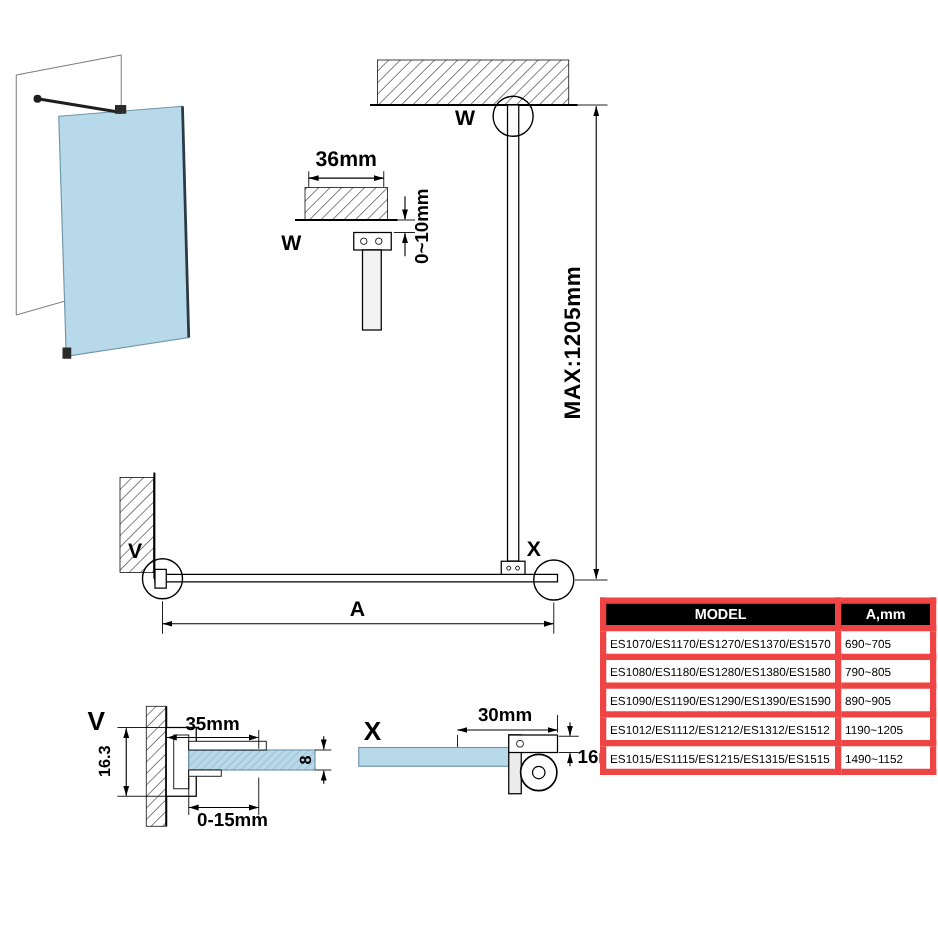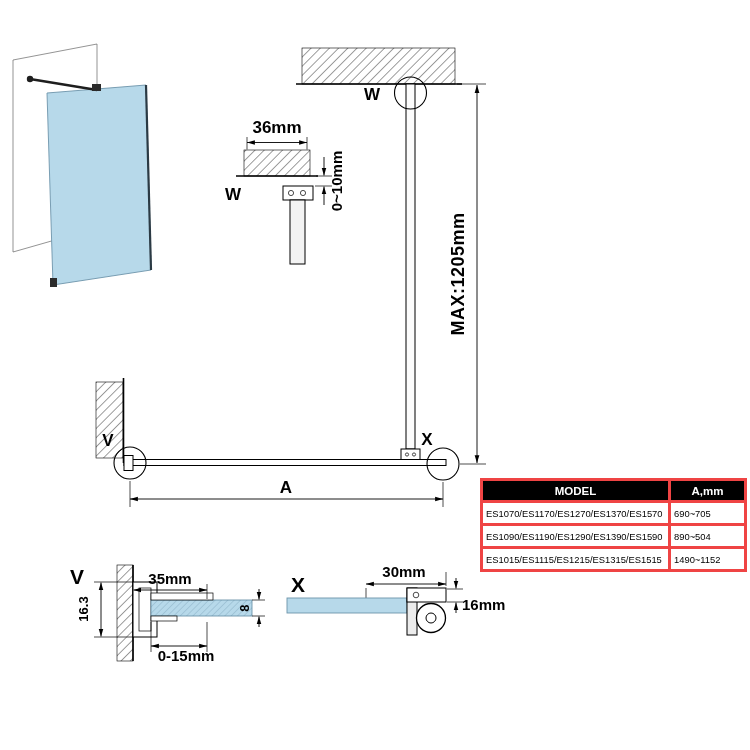--- a/index.html
+++ b/index.html
@@ -21,21 +21,21 @@
   .shape      { fill:#fff; stroke:#000; stroke-width:1; }
   .shape-thin { fill:#fff; stroke:#000; stroke-width:0.7; }
   .shape-dark { fill:#2b2b2b; stroke:none; }
   .glass  { fill:var(--glass,#b7d9ea); stroke:var(--glass-edge,#6d94aa); stroke-width:0.9; }
   .hatchbox { fill:url(#hatch); stroke:#000; stroke-width:0.6; }
   .circ   { fill:none; stroke:#000; stroke-width:1.1; }
 
   
   #model-table { position:absolute; left:480px; top:478px; border-collapse:collapse;
                  table-layout:fixed; background:#fff; }
-  #model-table th, #model-table td { border:3px solid #ef4444; box-sizing:border-box; }
+  #model-table th, #model-table td { border:5px solid #ef4444; box-sizing:border-box; }
   #model-table th { background:var(--table-header-bg,#000); color:var(--table-header-text,#fff);
                     font-size:11.5px; font-weight:bold; height:22px; text-align:center; }
   #model-table td { font-size:9.4px; font-weight:400; height:23px; padding:0 3px; color:#000; }
   #model-table td.model-cell { width:188px; text-align:left; }
   #model-table td.a-cell { width:76px; text-align:left; }
 </style>
 </head>
 <body>
 
 <div id="page">
@@ -176,22 +176,30 @@
       <th style="width:188px">MODEL</th>
       <th style="width:76px">A,mm</th>
     </tr>
   </thead>
   <tbody>
         <tr>
           <td class="model-cell">ES1070/ES1170/ES1270/ES1370/ES1570</td>
           <td class="a-cell">690~705</td>
         </tr>
         <tr>
+          <td class="model-cell">ES1080/ES1180/ES1280/ES1380/ES1580</td>
+          <td class="a-cell">790~805</td>
+        </tr>
+        <tr>
           <td class="model-cell">ES1090/ES1190/ES1290/ES1390/ES1590</td>
-          <td class="a-cell">890~504</td>
+          <td class="a-cell">890~905</td>
+        </tr>
+        <tr>
+          <td class="model-cell">ES1012/ES1112/ES1212/ES1312/ES1512</td>
+          <td class="a-cell">1190~1205</td>
         </tr>
         <tr>
           <td class="model-cell">ES1015/ES1115/ES1215/ES1315/ES1515</td>
           <td class="a-cell">1490~1152</td>
         </tr>
       </tbody>
 </table>
 
 </div>
 

